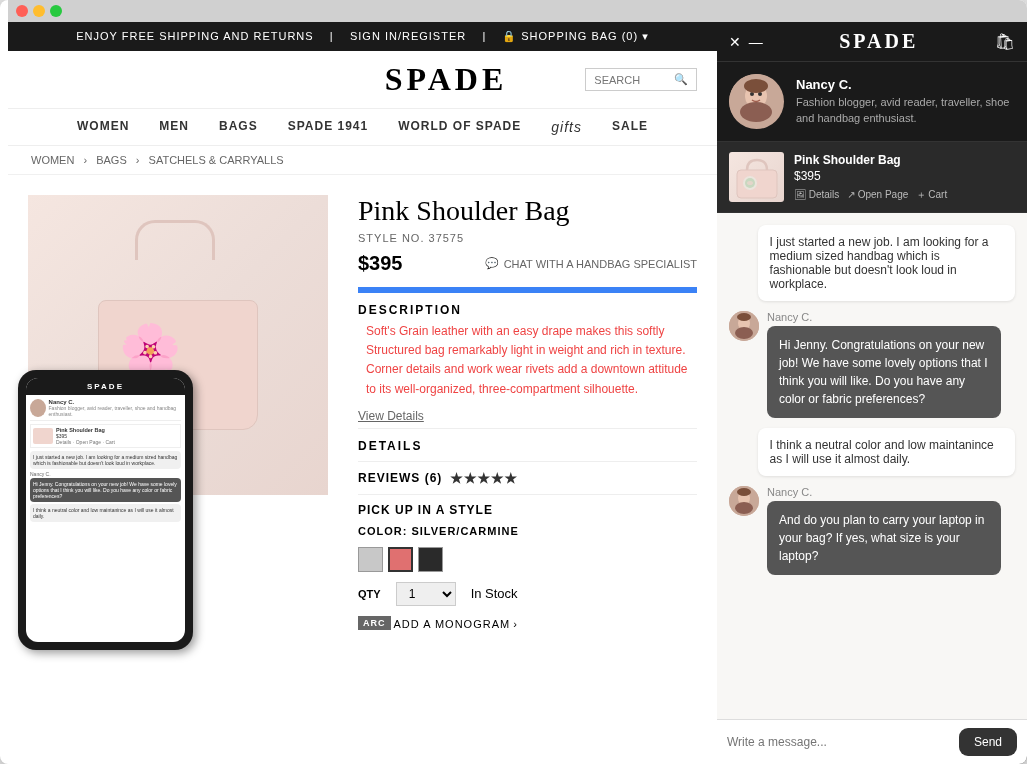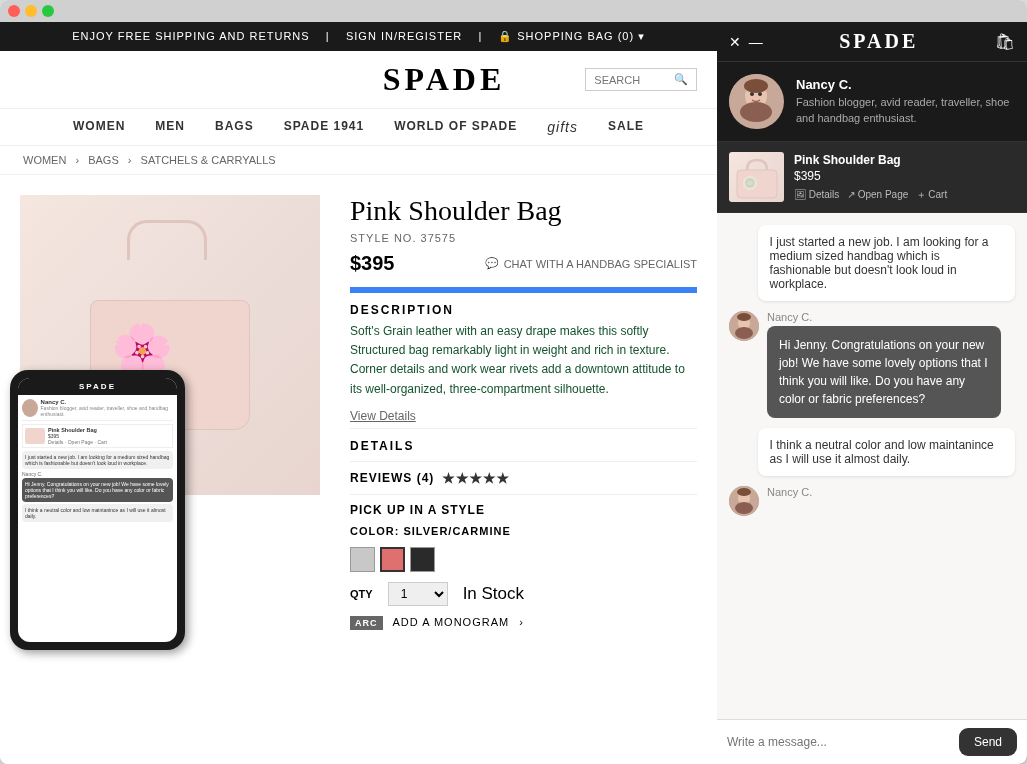--- a/index.html
+++ b/index.html
@@ -8,20 +8,21 @@
     
     .window-chrome {
       width: 1027px;
       height: 764px;
       background: white;
       border-radius: 8px;
       overflow: hidden;
       box-shadow: 0 4px 20px rgba(0,0,0,0.3);
       display: flex;
       flex-direction: column;
+      padding-left: 8px;
     }
     .title-bar {
       background: #d0d0d0;
       height: 22px;
       display: flex;
       align-items: center;
       padding: 0 8px;
       flex-shrink: 0;
     }
     .title-bar-dot {
@@ -286,23 +287,24 @@
     .section-title {
       font-size: 12px;
       font-weight: bold;
       letter-spacing: 2px;
       margin: 12px 0 5px;
       border-top: 6px solid #3b82f6;
       padding-top: 10px;
     }
     .description-text {
       font-size: 12px;
-      color: #14532d;
+      color: #ef4444;
       line-height: 1.6;
       margin-bottom: 10px;
+      margin-left: 8px;
     }
     .view-details {
       font-size: 12px;
       color: #666;
       text-decoration: underline;
       cursor: pointer;
     }
     .details-label {
       font-size: 12px;
       font-weight: bold;
@@ -353,25 +355,25 @@
       gap: 15px;
       margin-top: 10px;
     }
     .qty-label { font-size: 11px; font-weight: bold; }
     .qty-select {
       border: 1px solid #ccc;
       padding: 3px 8px;
       font-size: 12px;
       width: 60px;
     }
-    .stock-label { font-size: 17px; }
+    .stock-label { font-size: 13px; }
     .monogram-row {
       display: flex;
-      align-items: flex-start;
-      gap: 10px;
+      align-items: flex-end;
+      gap: 3px;
       margin-top: 10px;
       font-size: 11px;
       letter-spacing: 1px;
     }
     .arc-badge {
       background: #666;
       color: white;
       font-size: 9px;
       padding: 2px 5px;
       font-weight: bold;
@@ -681,21 +683,21 @@
             </div>
           </div>
 
           <div class="section-title">DESCRIPTION</div>
           <div class="description-text">Soft's Grain leather with an easy drape makes this softly Structured bag remarkably light in weight and rich in texture. Corner details and work wear rivets add a downtown attitude to its well-organized, three-compartment silhouette.</div>
           <div class="view-details">View Details</div>
 
           <div class="details-label">DETAILS</div>
 
           <div class="reviews-row">
-            <span>REVIEWS (4)</span>
+            <span>REVIEWS (6)</span>
             <span class="stars">★★★★★</span>
           </div>
 
           <div class="pickup-row">PICK UP IN A STYLE</div>
 
           <div class="color-row">
             <div class="color-label">COLOR: SILVER/CARMINE</div>
             <div class="color-swatches">
               <div class="swatch" style="background:#c8c8c8;"></div>
               <div class="swatch" style="background:#e07070;border:2px solid #333;"></div>
@@ -811,20 +813,21 @@
           <div class="msg-agent-avatar">
             <svg width="30" height="30" viewBox="0 0 30 30">
               <circle cx="15" cy="15" r="15" fill="#c8a898"></circle>
               <ellipse cx="15" cy="12" rx="6" ry="7" fill="#e8c4b0"></ellipse>
               <ellipse cx="15" cy="22" rx="9" ry="6" fill="#8b5e52"></ellipse>
               <ellipse cx="15" cy="6" rx="7" ry="4" fill="#7a4f3a"></ellipse>
             </svg>
           </div>
           <div class="msg-agent-content">
             <div class="msg-agent-name">Nancy C.</div>
+            <div class="msg-agent-bubble">And do you plan to carry your laptop in your bag? If yes, what size is your laptop?</div>
           </div>
         </div>
       </div>
 
       <div class="chat-input-area">
         <input class="chat-input" type="text" placeholder="Write a message..." style="">
         <button class="send-btn">Send</button>
       </div>
     </div>
   </div>

